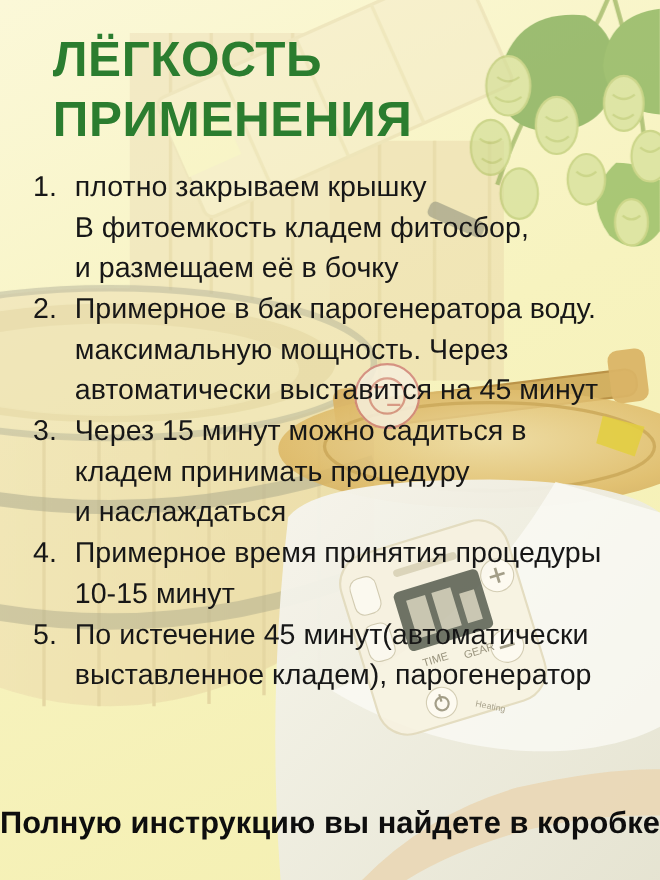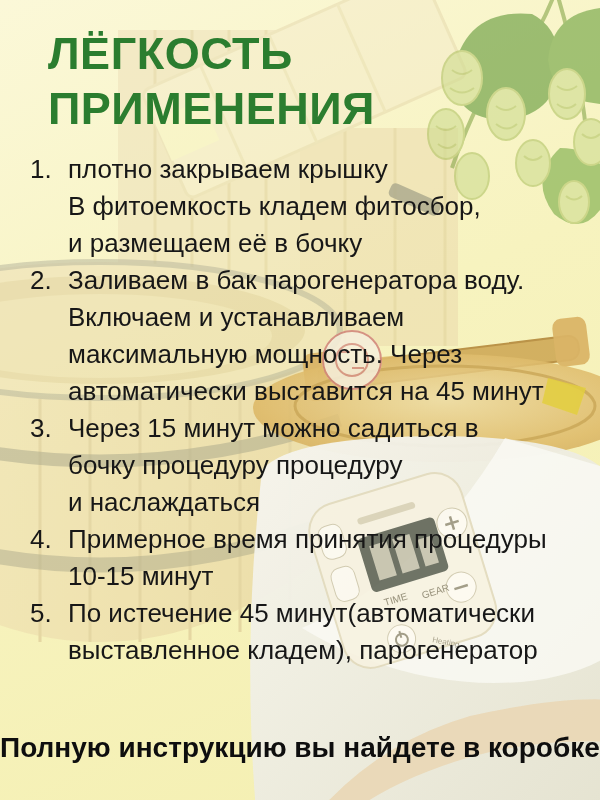--- a/index.html
+++ b/index.html
@@ -13,21 +13,21 @@
     position:absolute;left:28px;top:26px;z-index:3;
     color:#2b7d2f;font-weight:bold;font-size:45px;line-height:55px;letter-spacing:.5px;margin-left:20px;
   }
   .steps{
     position:absolute;left:30px;top:151px;width:560px;z-index:3;
     color:#171717;font-size:26px;line-height:37px;
   }
   .step{display:flex;}
   .step .num{flex:0 0 38px;width:38px;}
   .footer{
-    position:absolute;left:0;top:731px;width:100%;z-index:3;text-align:left;
+    position:absolute;left:0;top:731px;width:100%;z-index:3;text-align:center;
     color:#0e0e0e;font-weight:bold;font-size:28px;line-height:34px;
   }
   .panel-label{font-family:"Liberation Sans",sans-serif;}
 </style>
 </head>
 <body>
 
 <div class="canvas">
 
   <svg class="bg" viewBox="0 0 600 800" aria-hidden="true">
@@ -138,32 +138,31 @@
       <div class="lines">
         <div>плотно закрываем крышку</div>
         <div>В фитоемкость кладем фитосбор,</div>
         <div>и размещаем её в бочку</div>
       </div>
     </div>
 
     <div class="step">
       <div class="num">2.</div>
       <div class="lines">
-        <div>Заливаем в бак парогенератора воду.</div>
-        <div>Включаем и устанавливаем</div>
+        <div>Примерное в бак парогенератора воду.</div>
         <div>максимальную мощность. Через</div>
         <div>автоматически выставится на 45 минут</div>
       </div>
     </div>
 
     <div class="step">
       <div class="num">3.</div>
       <div class="lines">
         <div>Через 15 минут можно садиться в</div>
-        <div>бочку процедуру процедуру</div>
+        <div>кладем принимать процедуру</div>
         <div>и наслаждаться</div>
       </div>
     </div>
 
     <div class="step">
       <div class="num">4.</div>
       <div class="lines">
         <div>Примерное время принятия процедуры</div>
         <div>10-15 минут</div>
       </div>

